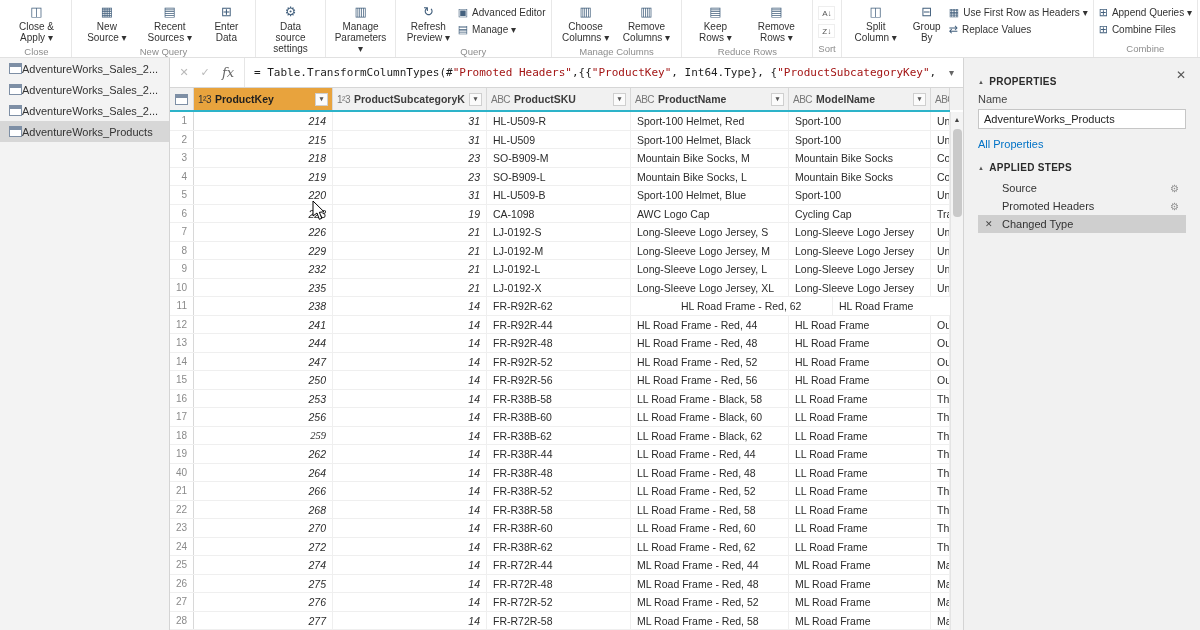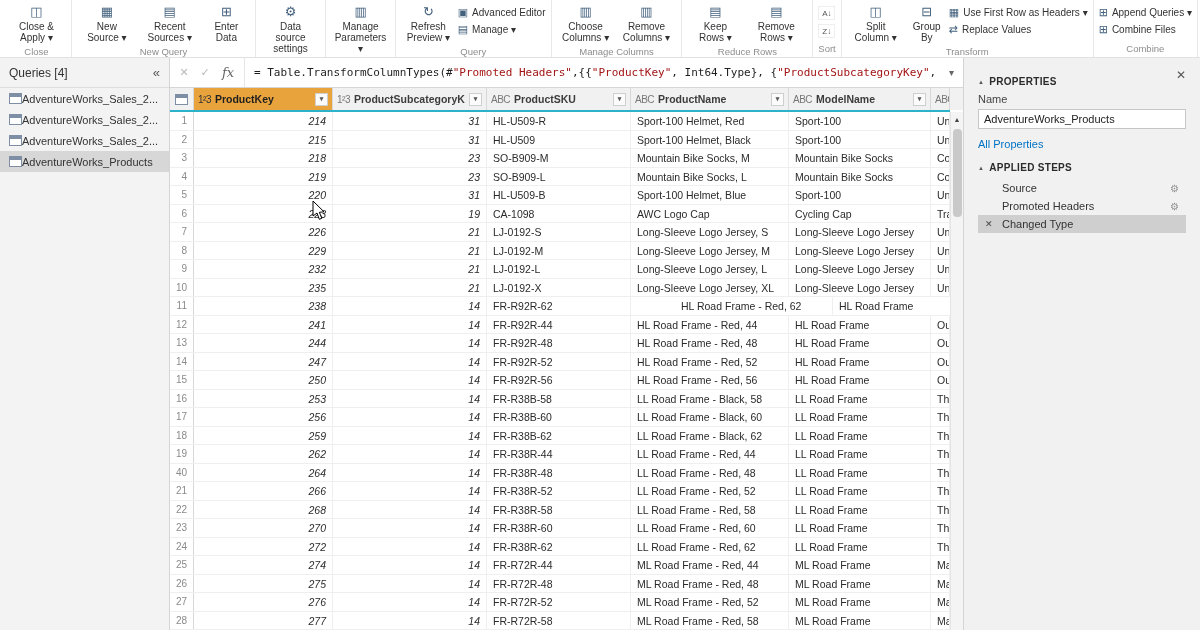--- a/index.html
+++ b/index.html
@@ -194,45 +194,40 @@
           <div class="rb-small">
             <span class="rb-sicon">▦</span>
             <span>Use First Row as Headers ▾</span>
           </div>
           <div class="rb-small">
             <span class="rb-sicon">⇄</span>
             <span>Replace Values</span>
           </div>
         </div>
       </div>
-      <div class="rb-glabel">Transform</div>
     </div>
     <div class="rb-group">
       <div class="rb-row">
         <div class="rb-col">
           <div class="rb-small">
             <span class="rb-sicon">⊞</span>
             <span>Append Queries ▾</span>
           </div>
           <div class="rb-small">
             <span class="rb-sicon">⊞</span>
             <span>Combine Files</span>
           </div>
         </div>
       </div>
       <div class="rb-glabel">Combine</div>
     </div>
   </div>
 
 <div class="main">
   <aside class="sidebar">
-    <div class="sb-header">
-      <span>Queries [4]</span>
-      <span class="sb-collapse">«</span>
-    </div>
     <div id="query-list">
         <div class="q-item">
           <span class="q-icon"></span>
           <span class="q-label">AdventureWorks_Sales_2...</span>
         </div>
         <div class="q-item">
           <span class="q-icon"></span>
           <span class="q-label">AdventureWorks_Sales_2...</span>
         </div>
         <div class="q-item">
@@ -441,21 +436,21 @@
               <div class="g-rownum">17</div>
               <div class="g-cell num" style="width: 139px;">256</div>
               <div class="g-cell num" style="width: 154px;">14</div>
               <div class="g-cell" style="width: 144px;">FR-R38B-60</div>
               <div class="g-cell" style="width: 158px;">LL Road Frame - Black, 60</div>
               <div class="g-cell" style="width: 142px;">LL Road Frame</div>
               <div class="g-cell" style="width: 19px;">The</div>
             </div>
             <div class="g-row">
               <div class="g-rownum">18</div>
-              <div class="g-cell num" style="width: 139px;">259</div>
+              <div class="g-cell num" style="width: 139px; font-family: Liberation Serif, serif;">259</div>
               <div class="g-cell num" style="width: 154px;">14</div>
               <div class="g-cell" style="width: 144px;">FR-R38B-62</div>
               <div class="g-cell" style="width: 158px;">LL Road Frame - Black, 62</div>
               <div class="g-cell" style="width: 142px;">LL Road Frame</div>
               <div class="g-cell" style="width: 19px;">The</div>
             </div>
             <div class="g-row">
               <div class="g-rownum">19</div>
               <div class="g-cell num" style="width: 139px;">262</div>
               <div class="g-cell num" style="width: 154px;">14</div>

